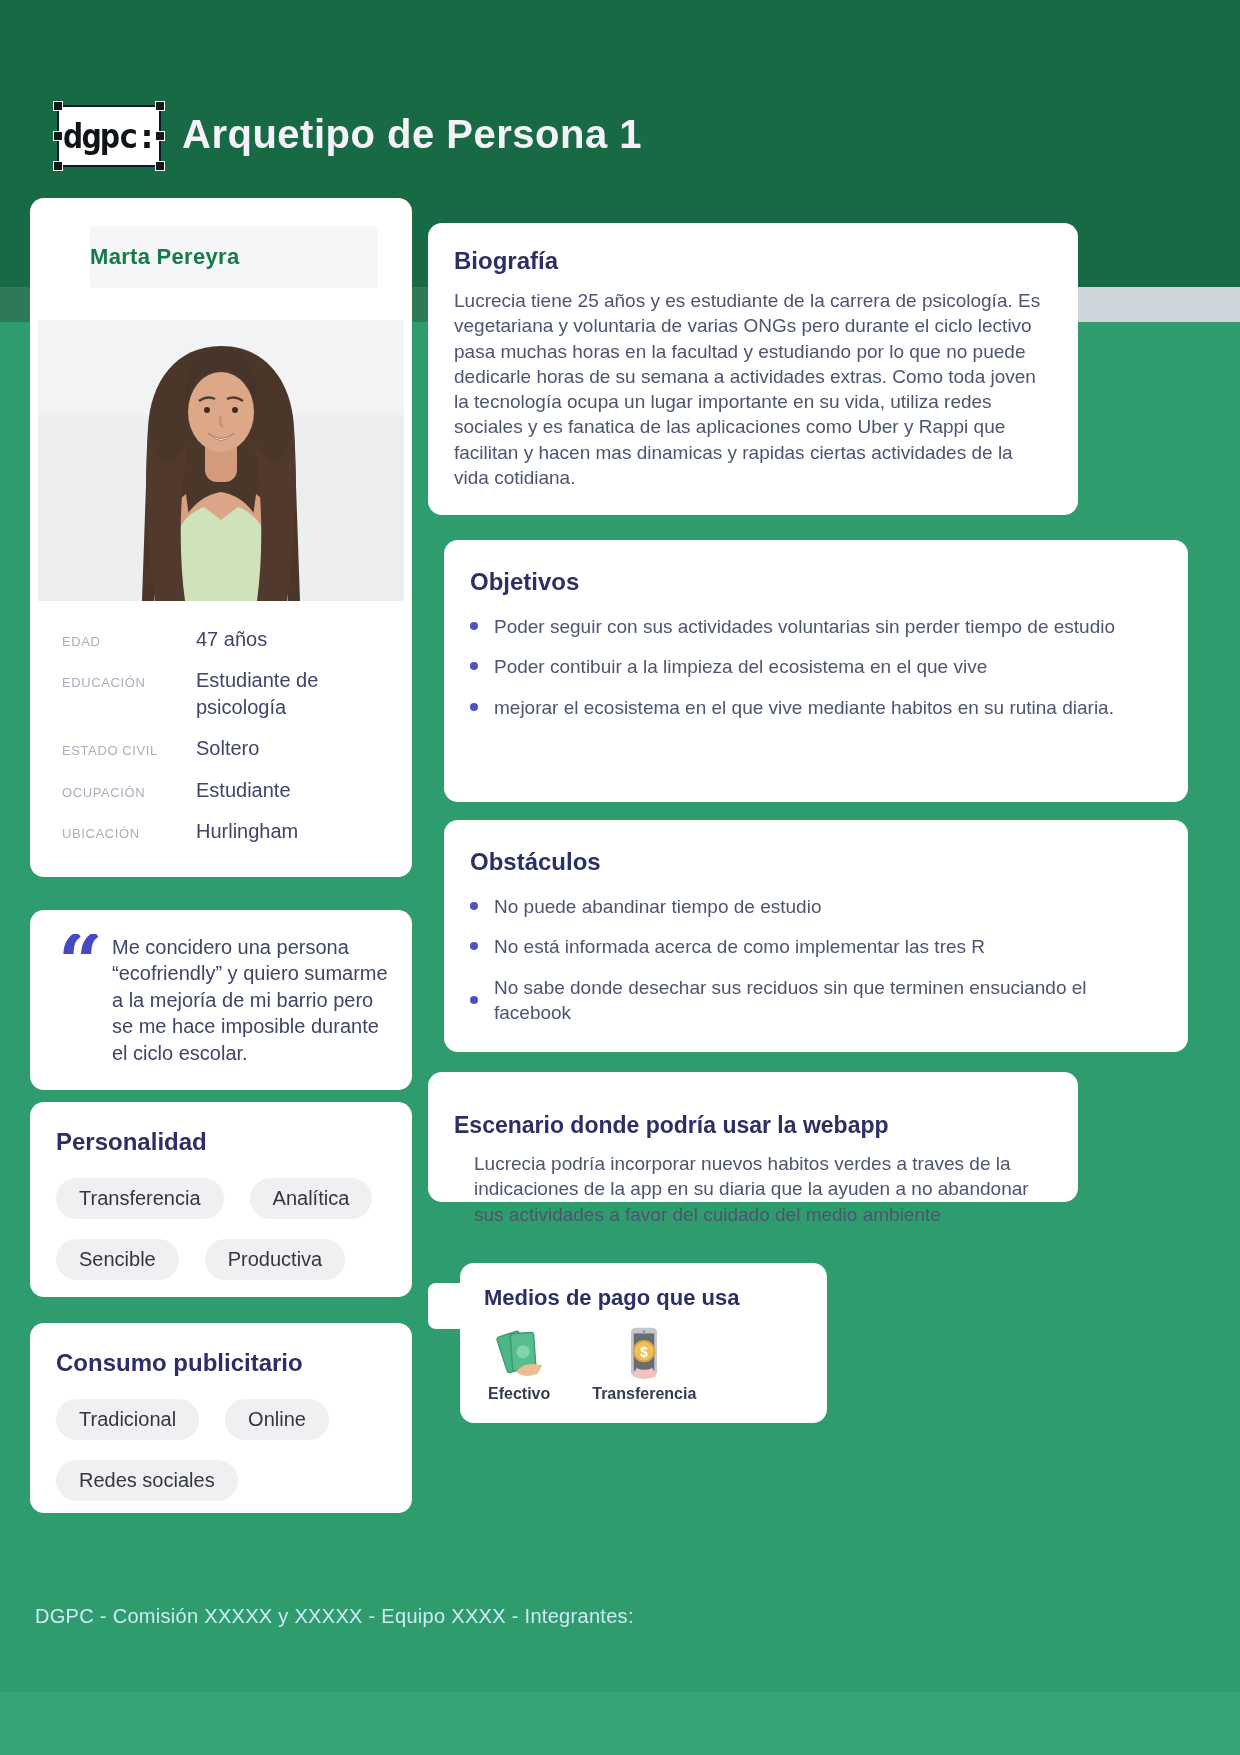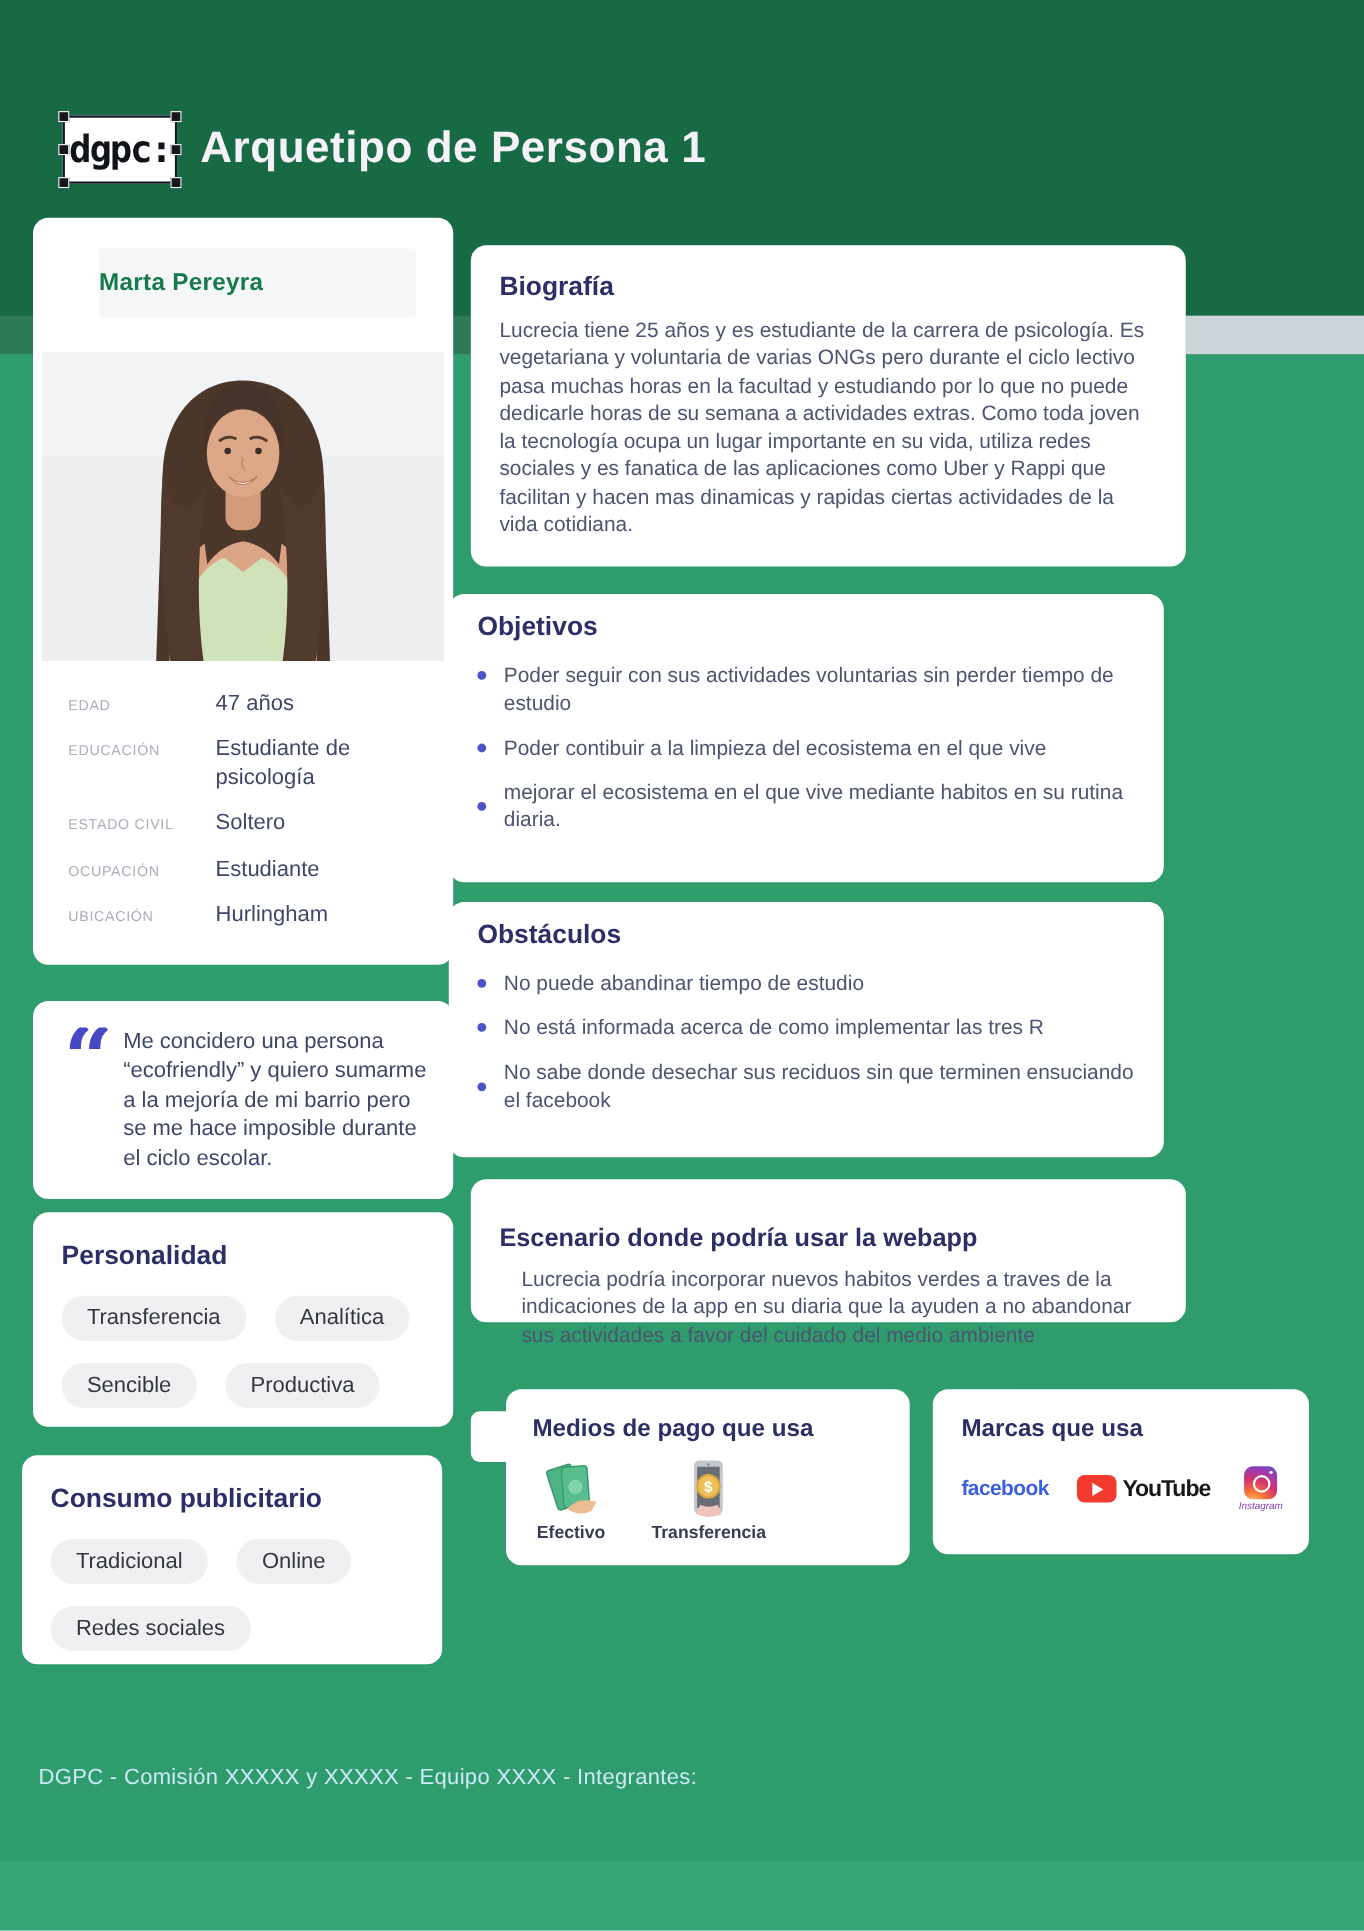--- a/index.html
+++ b/index.html
@@ -39,26 +39,26 @@
 
   .quote-card{left:30px;top:910px;width:382px;height:180px;padding:24px 22px 20px 28px;display:flex;gap:14px;}
   .qmark{flex:none;width:40px;height:32px;overflow:hidden;font-family:"DejaVu Serif","Liberation Serif",serif;
          font-size:78px;line-height:58px;font-weight:bold;color:#4649c4;}
   .quote-text{font-size:20px;line-height:1.32;color:#3e4569;}
 
   .tags-card{padding:26px 24px 20px 26px;}
   .tags{display:flex;flex-wrap:wrap;gap:20px 26px;margin-top:22px;}
   .tag{background:#f0f0f2;border-radius:24px;padding:9px 23px;font-size:20px;color:#32373c;white-space:nowrap;}
   .personalidad-card{left:30px;top:1102px;width:382px;height:195px;}
-  .consumo-card{left:20px;top:1323px;width:382px;height:190px;}
+  .consumo-card{left:30px;top:1323px;width:382px;height:190px;}
 
   
   .bio-card{left:428px;top:223px;width:650px;height:292px;padding:24px 26px;}
   .bio-card .body-text{margin-top:13px;}
-  .list-card{left:408px;width:650px;padding:16px 26px;}
+  .list-card{left:444px;width:744px;padding:28px 26px;}
   .objetivos-card{top:540px;height:262px;}
   .obstaculos-card{top:820px;height:232px;}
   .bullets{margin-top:18px;display:flex;flex-direction:column;gap:15px;}
   .bullet-item{display:flex;gap:16px;}
   .bullet-item.center{align-items:center;}
   .dot{flex:none;width:8px;height:8px;border-radius:50%;background:#4d52c8;margin-top:8px;}
   .bullet-item.center .dot{margin-top:0;}
   .escenario-card{left:428px;top:1072px;width:650px;height:130px;padding:40px 26px;}
   .escenario-card h2{font-size:23px;}
   .escenario-card .body-text{margin-top:12px;margin-left:20px;}
@@ -263,29 +263,15 @@
           <circle cx="30" cy="7" r="1.3" fill="#8d939b"></circle>
           <circle cx="30" cy="28" r="11" fill="#eec05a" stroke="#d9a63e" stroke-width="2"></circle>
           <text x="30" y="34" text-anchor="middle" font-size="15" font-weight="bold" fill="#ffffff" font-family="Liberation Sans, sans-serif">$</text>
           <path d="M18 55 q12 6 25 0 l-4 -9 q-9 4 -17 0 z" fill="#f0c3bd"></path>
         </svg>
         <span class="medio-label">Transferencia</span>
       </div>
     </div>
   </div>
 
-  <div class="card marcas-card">
-    <h2>Marcas que usa</h2>
-    <div class="brands-row">
-      <span class="fb-wordmark">facebook</span>
-      <span class="yt-brand">
-        <span class="yt-badge"></span>
-        <span class="yt-label">YouTube</span>
-      </span>
-      <span class="ig-brand">
-        <span class="ig-icon"></span>
-        <span class="ig-label">Instagram</span>
-      </span>
-    </div>
-  </div>
 
   <div class="footer-text">DGPC - Comisión XXXXX y XXXXX - Equipo XXXX - Integrantes:</div>
 </div>
 
 </body></html>

